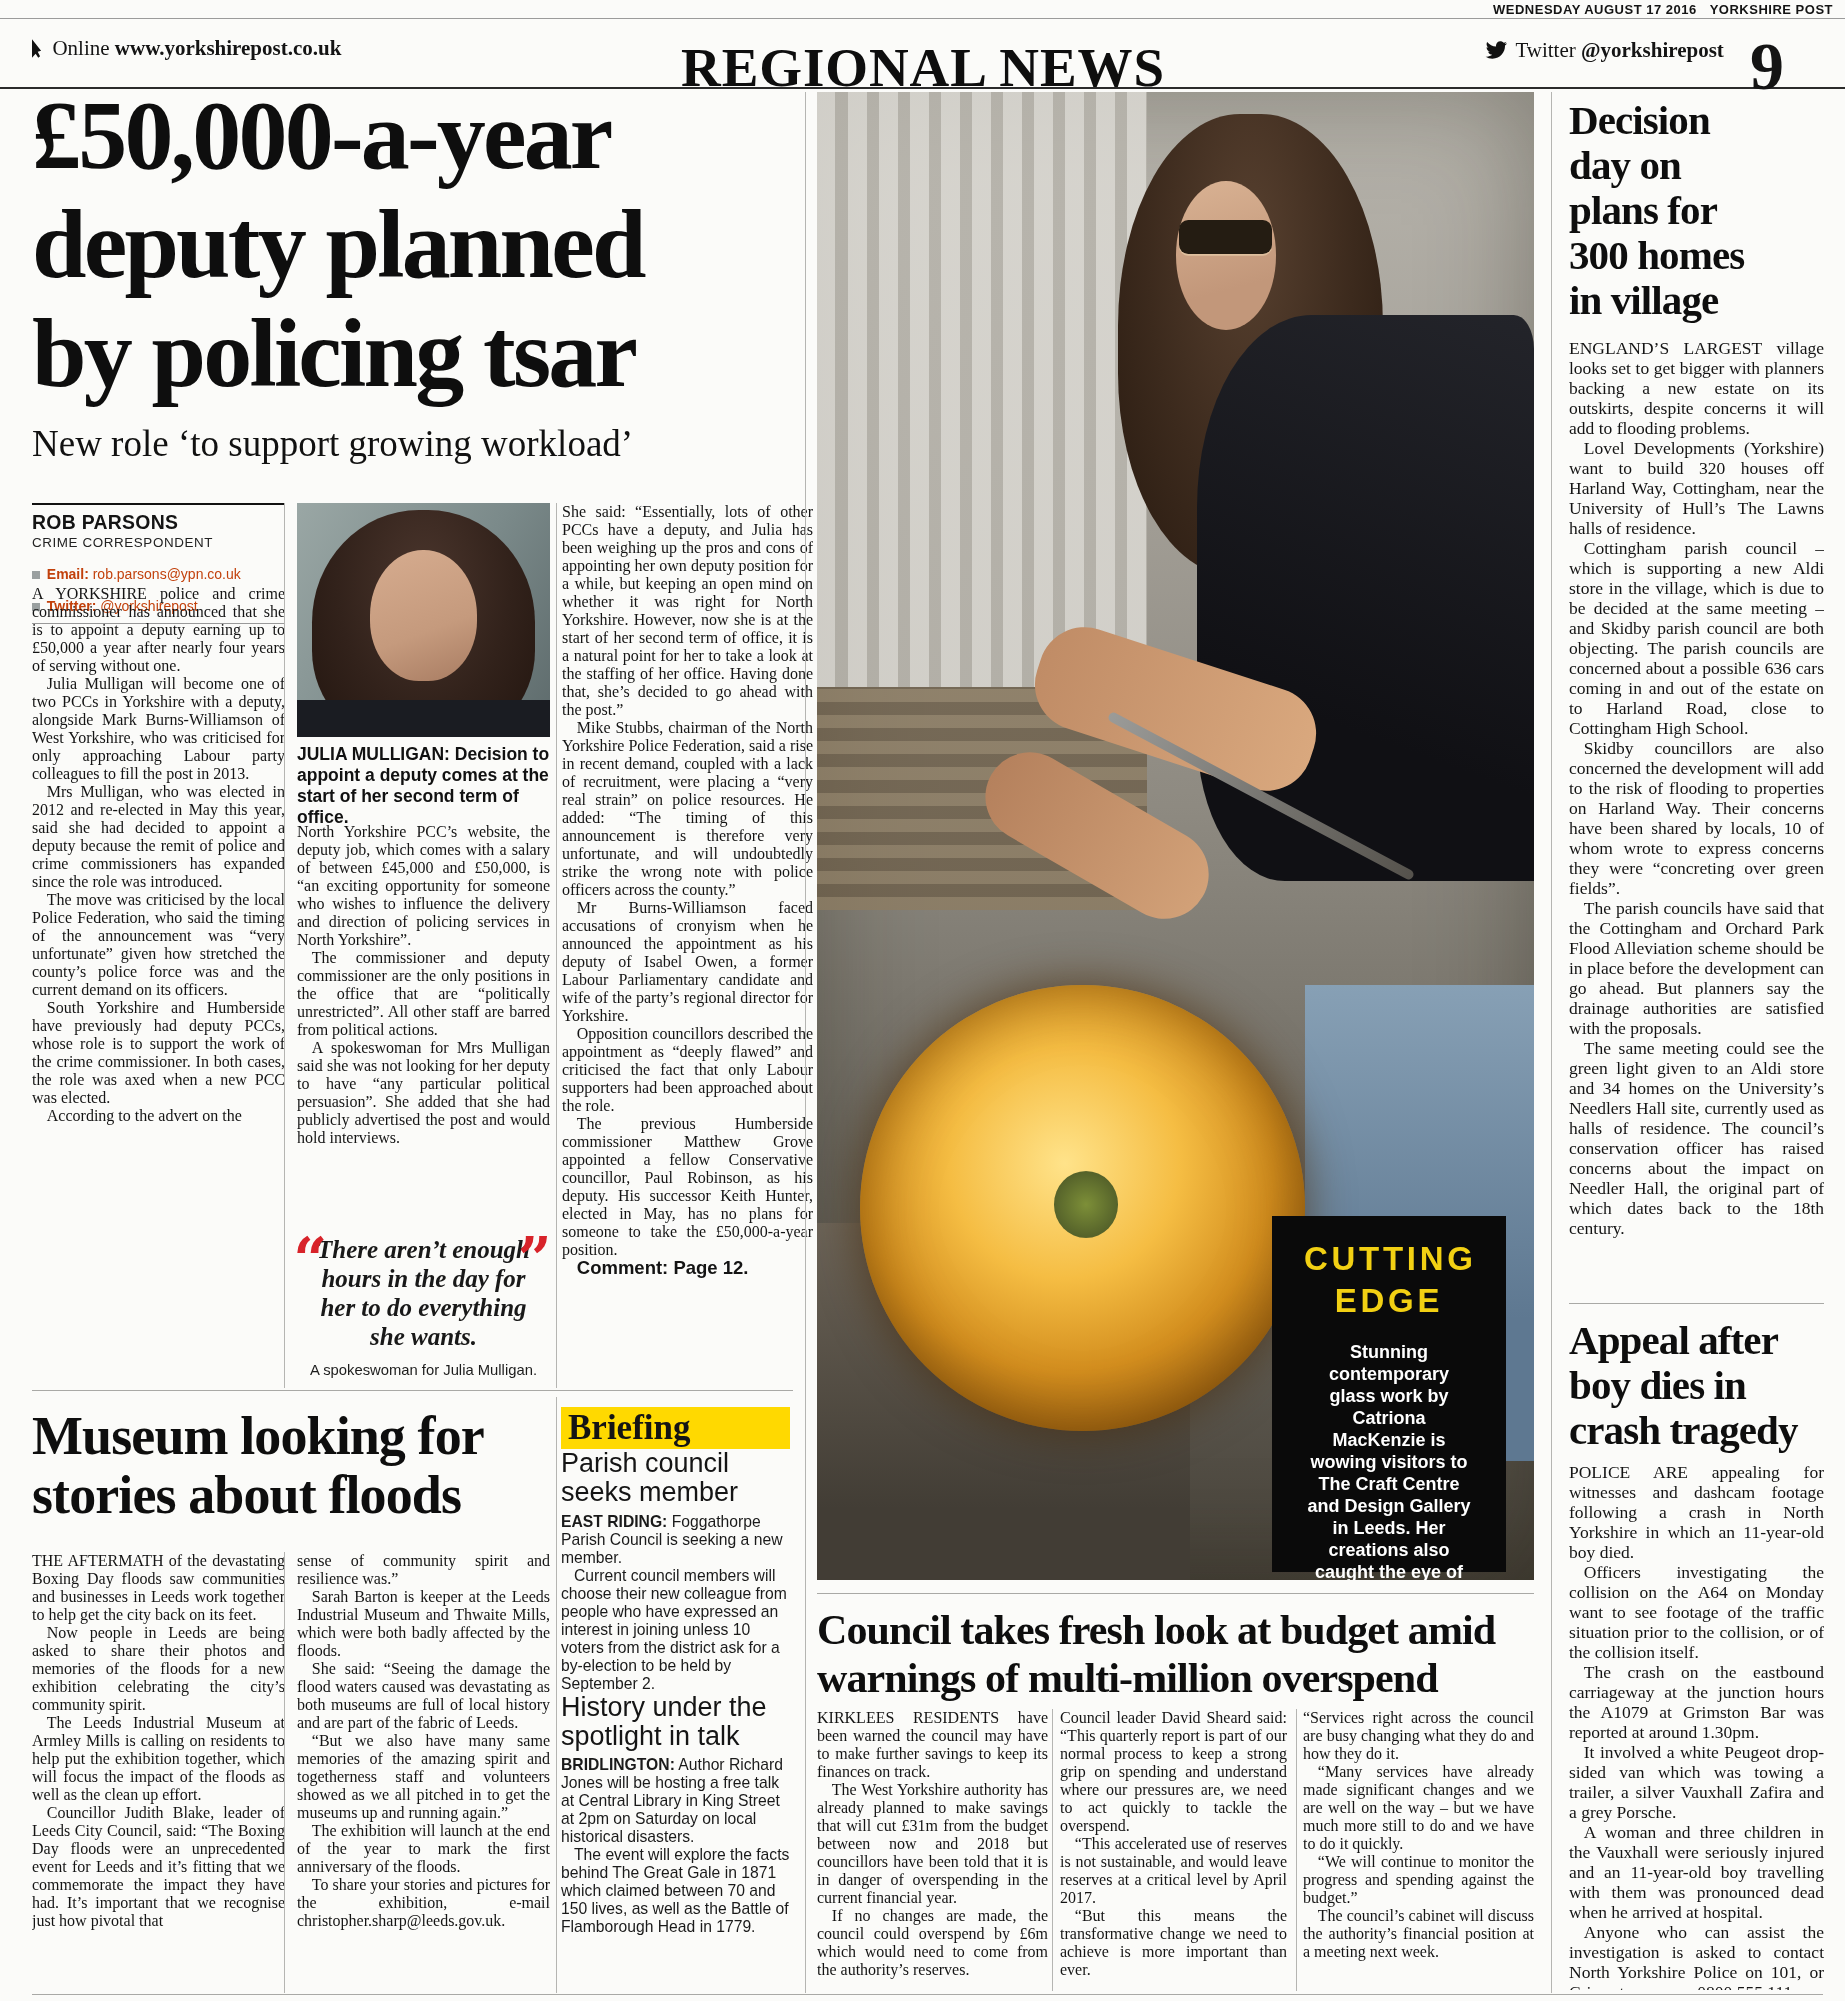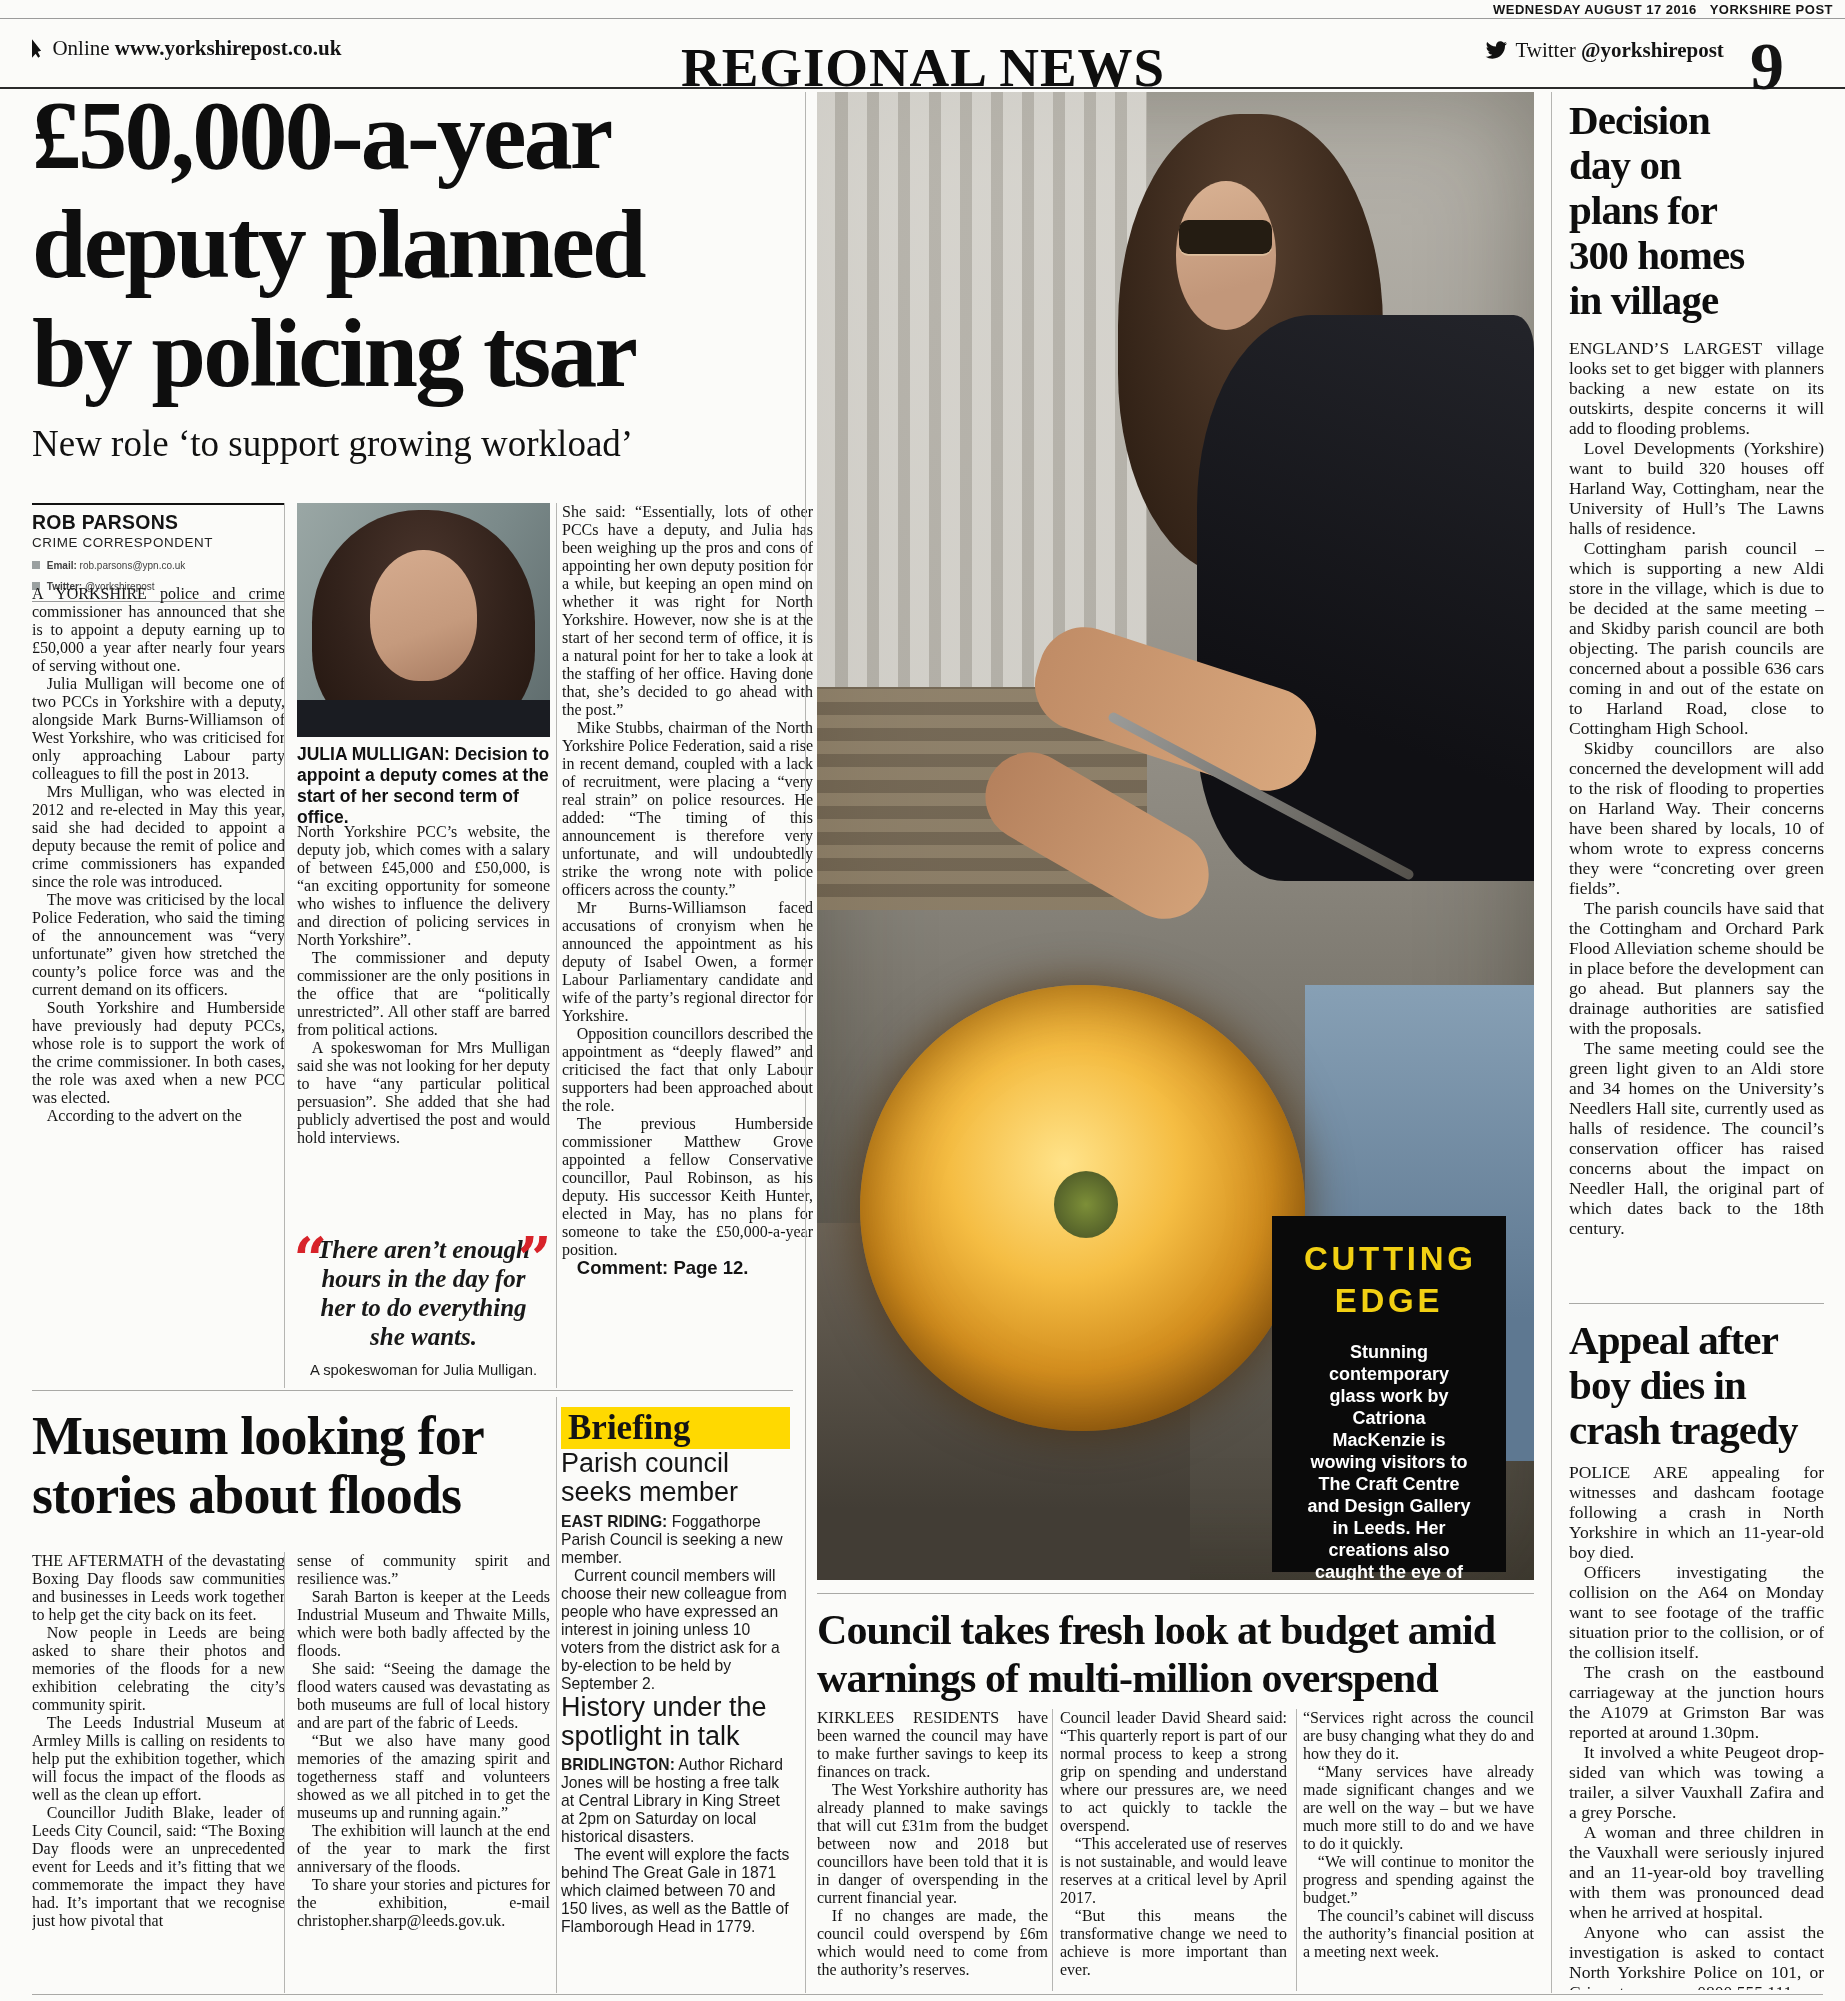--- a/index.html
+++ b/index.html
@@ -42,21 +42,21 @@
   .serif-body p{margin:0;}
   .serif-body p+p{text-indent:14.8px;}
   .rc-body{font-size:17.5px;line-height:20px;}
   .comment{font-family:"Liberation Sans",sans-serif;font-weight:700;font-size:18.5px;margin-top:3.7px;text-align:left;}
 
   
   .byline{left:32px;top:503px;width:253px;border-top:2.8px solid #111;border-bottom:0.9px solid #999;
           font-family:"Liberation Sans",sans-serif;padding:5.5px 0 9.2px 0;box-sizing:border-box;}
   .byline .name{font-size:19.4px;font-weight:700;letter-spacing:0.3px;}
   .byline .role{font-size:13.4px;letter-spacing:0.6px;color:#222;margin-top:1.8px;}
-  .byline .contact{font-size:10px;margin-top:10px;color:#404040;}
+  .byline .contact{font-size:14px;margin-top:16px;color:#c2410c;}
   .byline .contact b{font-weight:700;}
   .sq{display:inline-block;width:8.3px;height:8.3px;background:#9aa0a0;margin-right:6.5px;}
 
   
   .caption{font-family:"Liberation Sans",sans-serif;font-size:17.5px;line-height:21px;font-weight:700;color:#111;}
   .caption .tag{font-weight:800;}
   .pullquote{left:297px;top:1235px;width:253px;text-align:center;}
   .pq-text{font-size:25px;line-height:29px;font-weight:700;font-style:italic;color:#191919;
            padding:0 5.5px;position:relative;}
   .pq-open,.pq-close{position:absolute;font-size:59px;font-weight:700;font-style:normal;line-height:1;
@@ -230,21 +230,21 @@
   <div class="abs serif-body" style="left:32px;top:1552px;width:253px;height:441px;">
     <p>THE AFTERMATH of the devastating Boxing Day floods saw communities and businesses in Leeds work together to help get the city back on its feet.</p>
     <p>Now people in Leeds are being asked to share their photos and memories of the floods for a new exhibition celebrating the city’s community spirit.</p>
     <p>The Leeds Industrial Museum at Armley Mills is calling on residents to help put the exhibition together, which will focus the impact of the floods as well as the clean up effort.</p>
     <p>Councillor Judith Blake, leader of Leeds City Council, said: “The Boxing Day floods were an unprecedented event for Leeds and it’s fitting that we commemorate the impact they have had. It’s important that we recognise just how pivotal that</p>
   </div>
   <div class="abs serif-body" style="left:297px;top:1552px;width:253px;height:441px;">
     <p>sense of community spirit and resilience was.”</p>
     <p>Sarah Barton is keeper at the Leeds Industrial Museum and Thwaite Mills, which were both badly affected by the floods.</p>
     <p>She said: “Seeing the damage the flood waters caused was devastating as both museums are full of local history and are part of the fabric of Leeds.</p>
-    <p>“But we also have many good memories of the amazing spirit and togetherness staff and volunteers showed as we all pitched in to get the museums up and running again.”</p>
+    <p>“But we also have many same memories of the amazing spirit and togetherness staff and volunteers showed as we all pitched in to get the museums up and running again.”</p>
     <p>The exhibition will launch at the end of the year to mark the first anniversary of the floods.</p>
     <p>To share your stories and pictures for the exhibition, e-mail christopher.sharp@leeds.gov.uk.</p>
   </div>
 
   <div class="abs briefing">
     <div class="briefing-bar" style="background:#ffd900;">Briefing</div>
     <div class="brief-head">Parish council seeks member</div>
     <div class="brief-body">
       <p><span class="tag">EAST RIDING:</span><span> Foggathorpe Parish Council is seeking a new member.</span></p>
       <p>Current council members will choose their new colleague from people who have expressed an interest in joining unless 10 voters from the district ask for a by-election to be held by September 2.</p>

